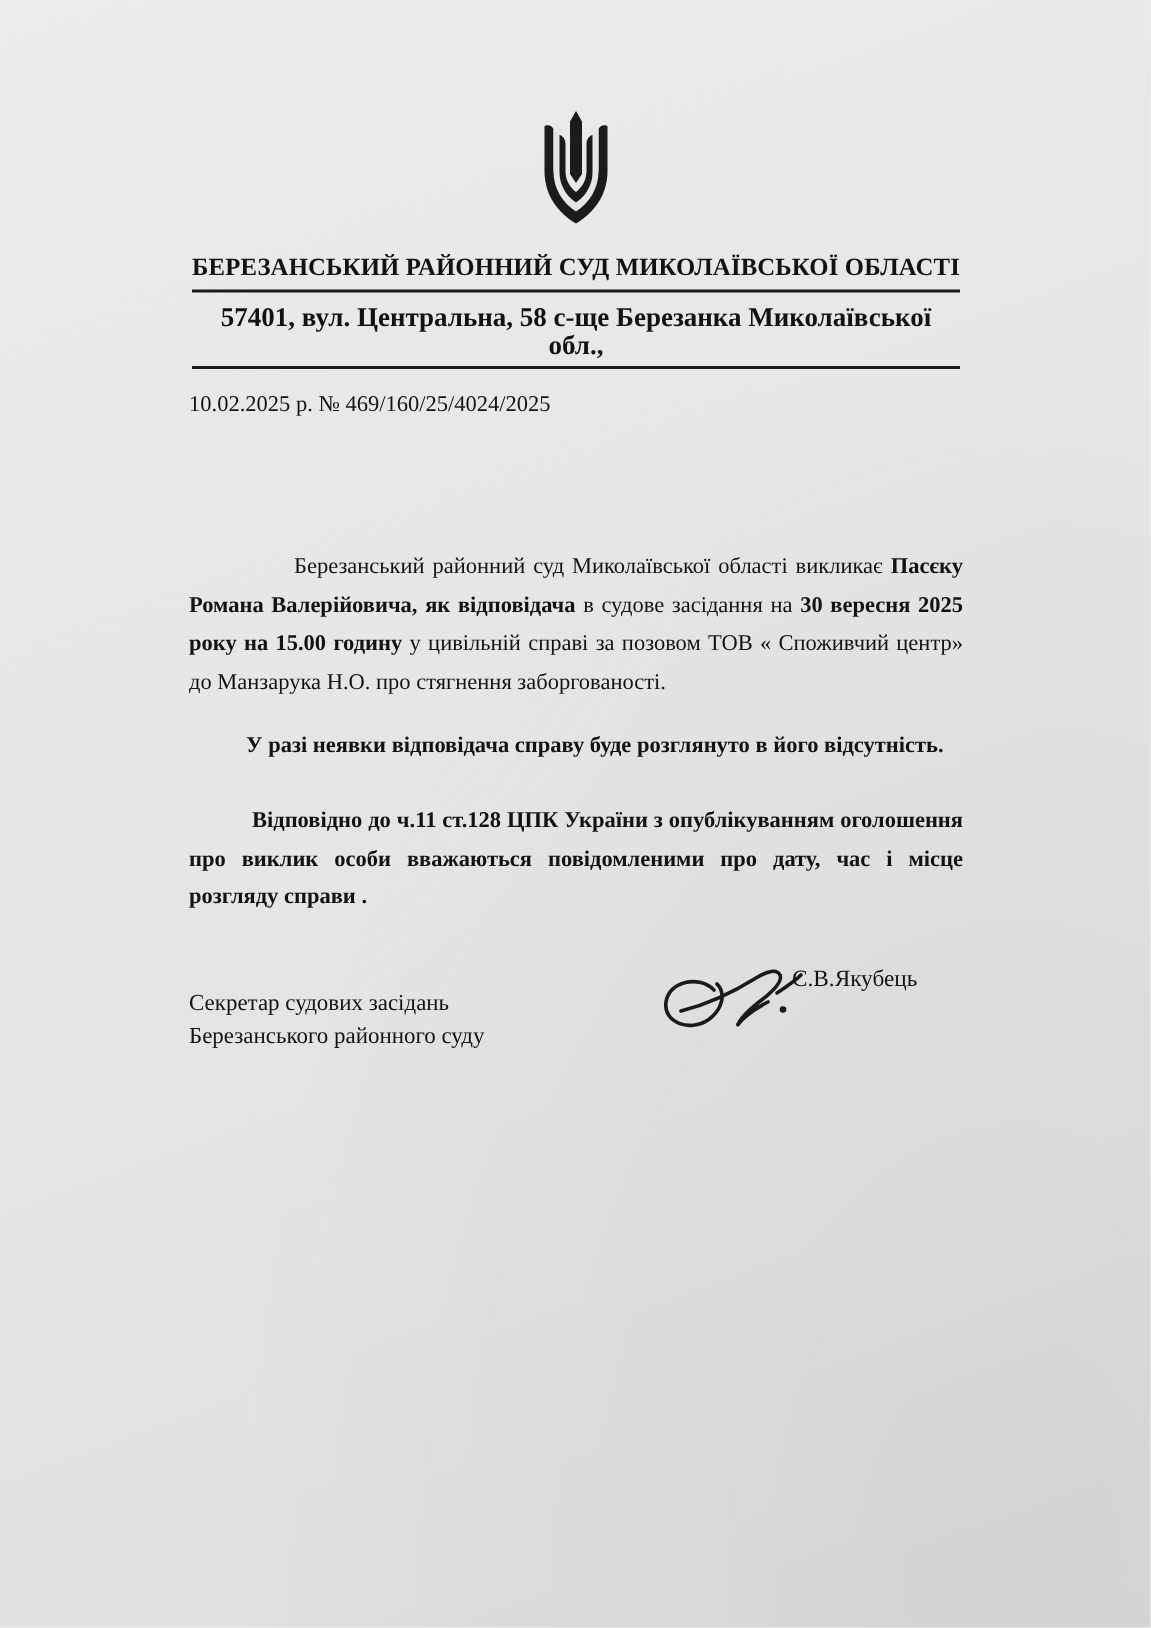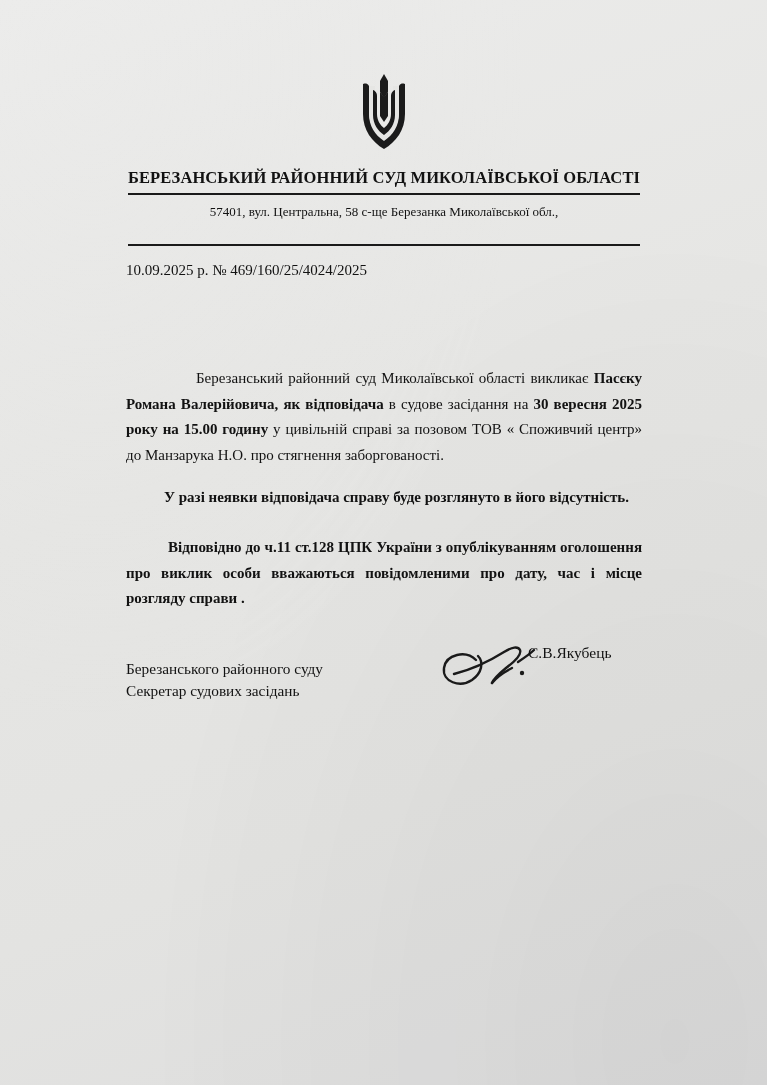--- a/index.html
+++ b/index.html
@@ -69,22 +69,22 @@
     border-top: 2px solid #1a1a1a;
   }
   .rule.r1 { top: 193px; }
   .rule.r2 { top: 244px; }
 
   .addr {
     position: absolute;
     left: 128px;
     width: 512px;
     text-align: center;
-    font-weight: normal;
-    font-size: 13px;
+    font-weight: bold;
+    font-size: 18px;
     line-height: 19px;
   }
   .addr.l1 { top: 202px; }
   .addr.l2 { top: 221px; }
 
   .docref {
     position: absolute;
     left: 126px;
     top: 262px;
     font-size: 15px;
@@ -153,34 +153,34 @@
           <path d="M18 18 C18 18 22 19 22 24 L22 42 C22 48 25 53 29 56 C33 53 36 48 36 42 L36 24 C36 19 40 18 40 18 L40 43 C40 52 35 59 29 63 C23 59 18 52 18 43 Z"></path>
         </g>
       </svg>
     </div>
 
     <div class="org-title">БЕРЕЗАНСЬКИЙ РАЙОННИЙ СУД МИКОЛАЇВСЬКОЇ ОБЛАСТІ</div>
     <div class="rule r1"></div>
     <div class="addr l1">57401, вул. Центральна, 58 с-ще  Березанка Миколаївської обл.,</div>
     <div class="rule r2"></div>
 
-    <div class="docref">10.09.2025 р. № 469/160/25/4024/2025</div>
+    <div class="docref">10.02.2025 р. № 469/160/25/4024/2025</div>
 
 
     <div class="para p-body">
       <span>Березанський районний суд Миколаївської області викликає </span><b class="tight">Пасєку Романа Валерійовича, як відповідача</b><span> в  судове засідання  на </span><b class="tight">30 вересня 2025 року на 15.00 годину</b><span> у цивільній справі за позовом ТОВ « Споживчий центр» до Манзарука Н.О. про стягнення заборгованості.</span>
     </div>
 
     <div class="para p-absent">У разі неявки  відповідача  справу буде розглянуто в його відсутність.</div>
 
     <div class="para p-law">Відповідно до  ч.11  ст.128  ЦПК  України з  опублікуванням оголошення про виклик особи вважаються повідомленими про дату, час і місце розгляду справи  .</div>
 
     <div class="sig-left">
+      <div>Секретар судових засідань</div>
       <div>Березанського районного суду</div>
-      <div>Секретар судових засідань</div>
     </div>
 
     <div class="signature">
       <svg width="120" height="70" viewBox="0 0 120 70" aria-hidden="true">
         <g fill="none" stroke="#1a1a1a" stroke-width="2.4" stroke-linecap="round">
           <path d="M46 20 C36 10, 16 14, 14 28 C12 42, 30 48, 42 40 C52 33, 54 22, 48 16"></path>
           <path d="M24 34 C40 30, 58 22, 74 12 C82 7, 88 6, 90 10 C92 15, 84 22, 76 28 C70 33, 64 38, 62 43"></path>
           <path d="M62 43 C66 38, 74 32, 82 28"></path>
           <path d="M88 22 C94 18, 100 14, 104 10"></path>
         </g>

